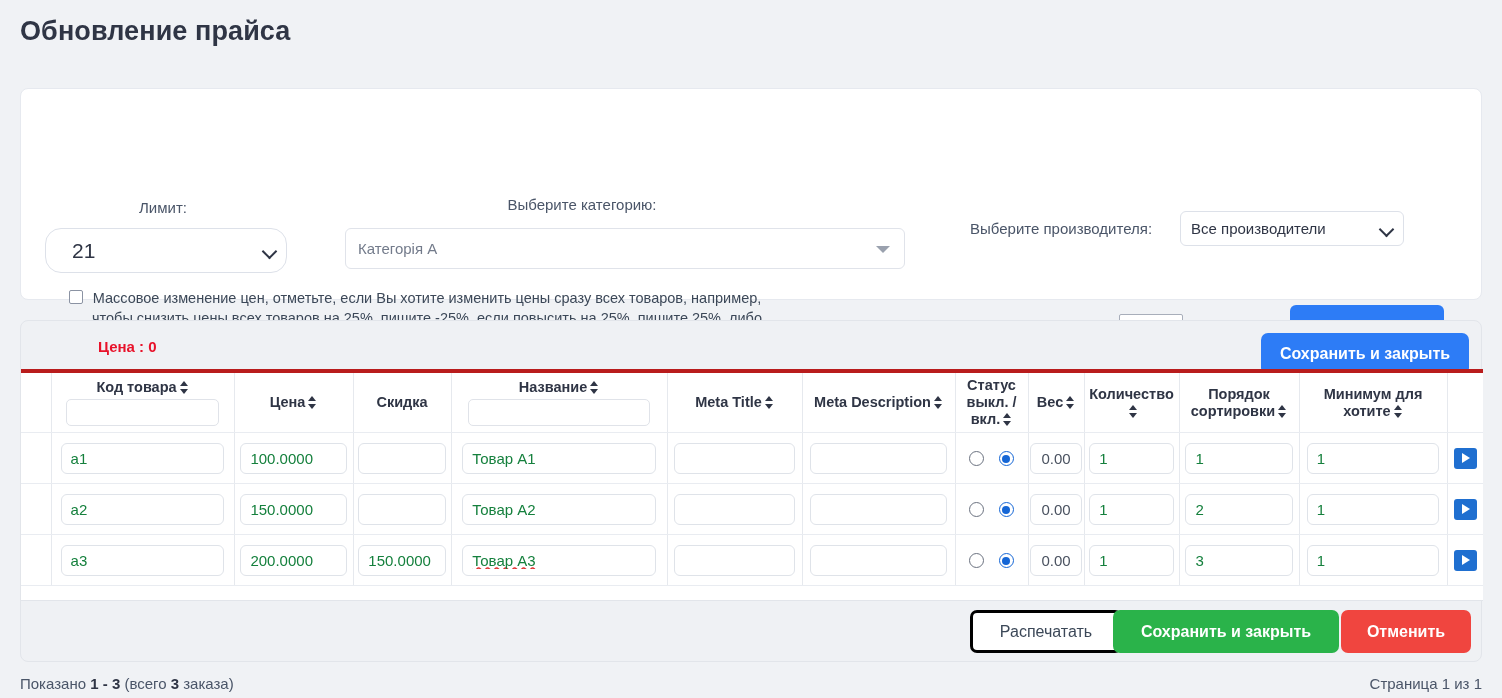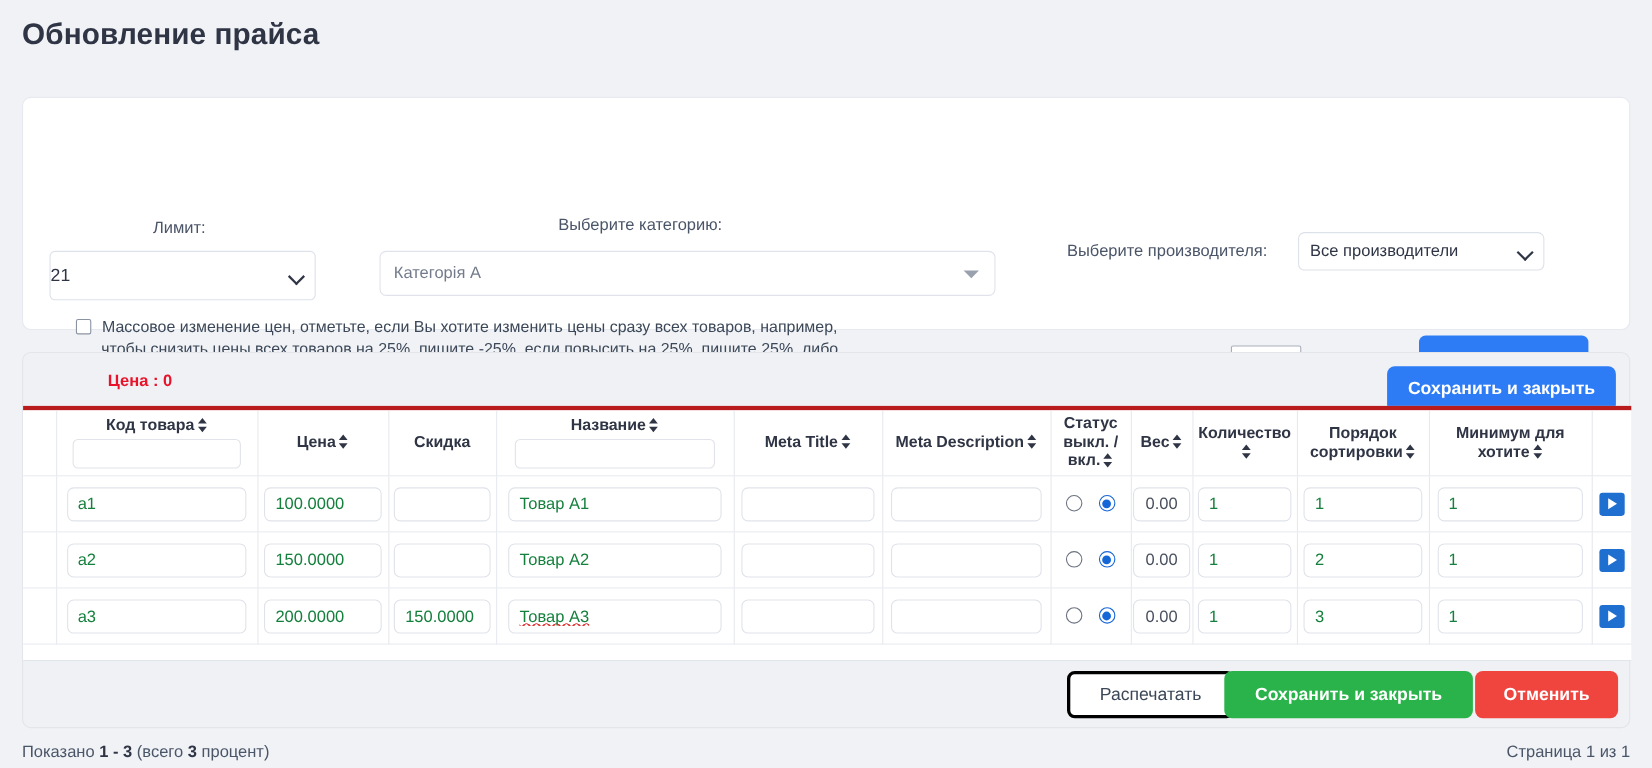--- a/index.html
+++ b/index.html
@@ -23,22 +23,22 @@
   
   .filter-panel {
     position: absolute; left: 20px; top: 88px; width: 1462px; height: 212px;
     background: #ffffff; border: 1px solid #e6e9ef; border-radius: 8px;
   }
   .lbl { font-size: 15px; color: #4a5568; font-weight: 400; }
 
   .limit-label   { position: absolute; left: 22px;  top: 110px; width: 240px; text-align: center; }
   .limit-select  {
     position: absolute; left: 24px; top: 139px; width: 242px; height: 45px;
-    border: 1px solid #dde1e9; border-radius: 5px; background: #fff;
-    font-size: 16px; color: #2f3545; padding: 0 0;
+    border: 1px solid #dde1e9; border-radius: 16px; background: #fff;
+    font-size: 21px; color: #2f3545; padding: 0 26px;
     font-family: "Liberation Sans", sans-serif;
     -webkit-appearance: none; appearance: none;
   }
   .sel-caret {
     position: absolute; width: 14px; height: 14px; pointer-events: none;
   }
   .sel-caret::before {
     content: ""; position: absolute; left: 0; top: 2px;
     width: 9px; height: 9px; border-right: 2px solid #2f3545; border-bottom: 2px solid #2f3545;
     transform: rotate(45deg);
@@ -444,15 +444,15 @@
       </table>
     </div>
 
     <div class="bottom-bar">
       <button class="btn-base btn-print">Распечатать</button>
       <button class="btn-base btn-save">Сохранить и закрыть</button>
       <button class="btn-base btn-cancel">Отменить</button>
     </div>
   </div>
 
-  <div class="foot-left"><span>Показано </span><b>1 - 3</b><span> (всего </span><b>3</b><span> процент)</span></div>
+  <div class="foot-left"><span>Показано </span><b>1 - 3</b><span> (всего </span><b>3</b><span> заказа)</span></div>
   <div class="foot-right">Страница 1 из 1</div>
 </div>
 
 </body></html>

